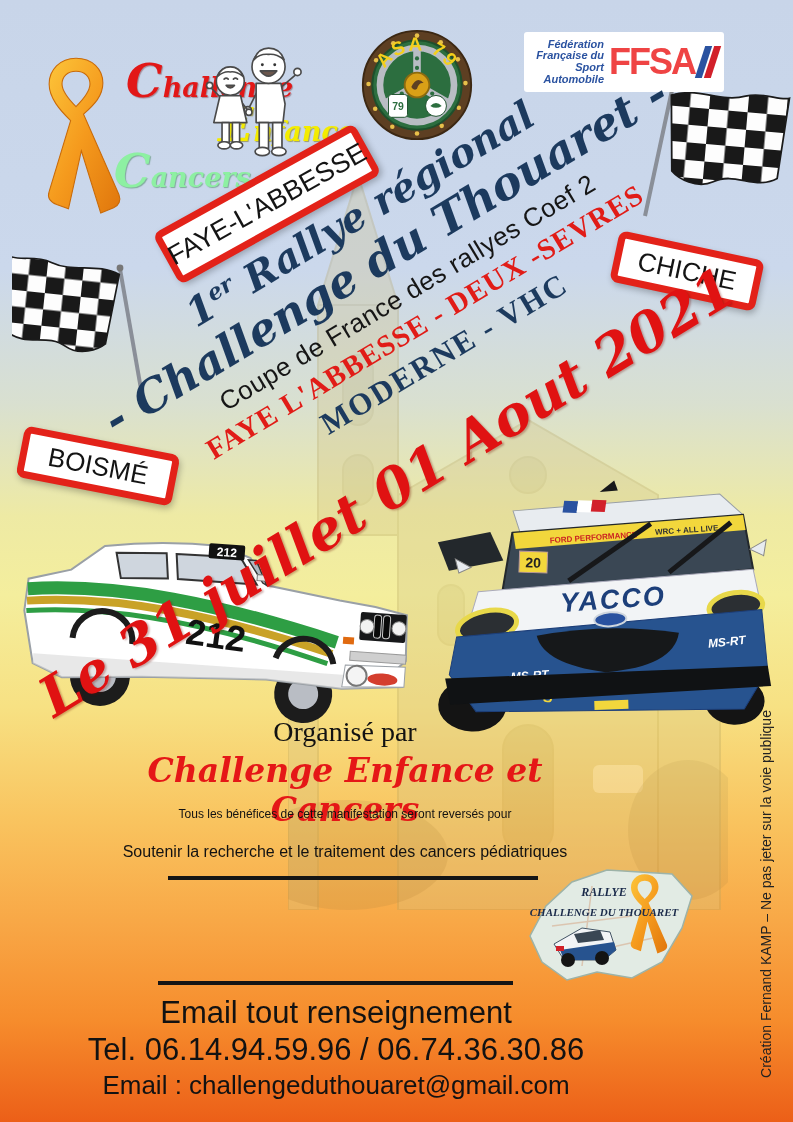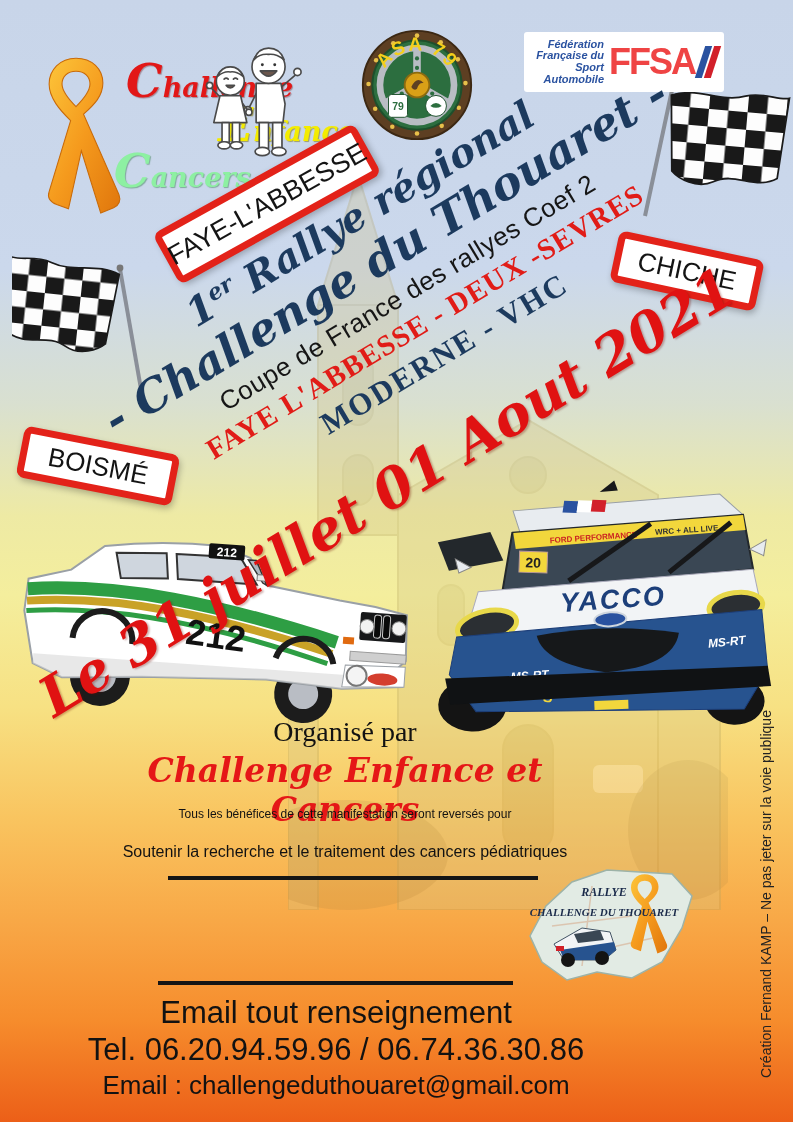--- a/index.html
+++ b/index.html
@@ -342,17 +342,17 @@
       <path d="M48,84 L102,76 L104,84 L92,94 L52,94 Z" fill="#27538f"></path>
       <path d="M62,68 L88,64 L92,74 L66,77 Z" fill="#3a4754"></path>
       <circle cx="56" cy="94" r="7" fill="#141414"></circle>
         <circle cx="90" cy="92" r="7" fill="#141414"></circle>
       <rect x="44" y="80" width="8" height="5" fill="#d2202a"></rect>
     </g>
   </svg>
 
   <div class="divider divider-2"></div>
   <div class="bottom-txt contact-heading">Email tout renseignement</div>
-  <div class="bottom-txt contact-phone">Tel. 06.20.94.59.96  /  06.74.36.30.86</div>
+  <div class="bottom-txt contact-phone">Tel. 06.14.94.59.96  /  06.74.36.30.86</div>
   <div class="bottom-txt contact-email">Email : challengeduthouaret@gmail.com</div>
 
   <div class="abs credit">Création Fernand KAMP – Ne pas jeter sur la voie publique</div>
 </div>
 
 </body></html>

